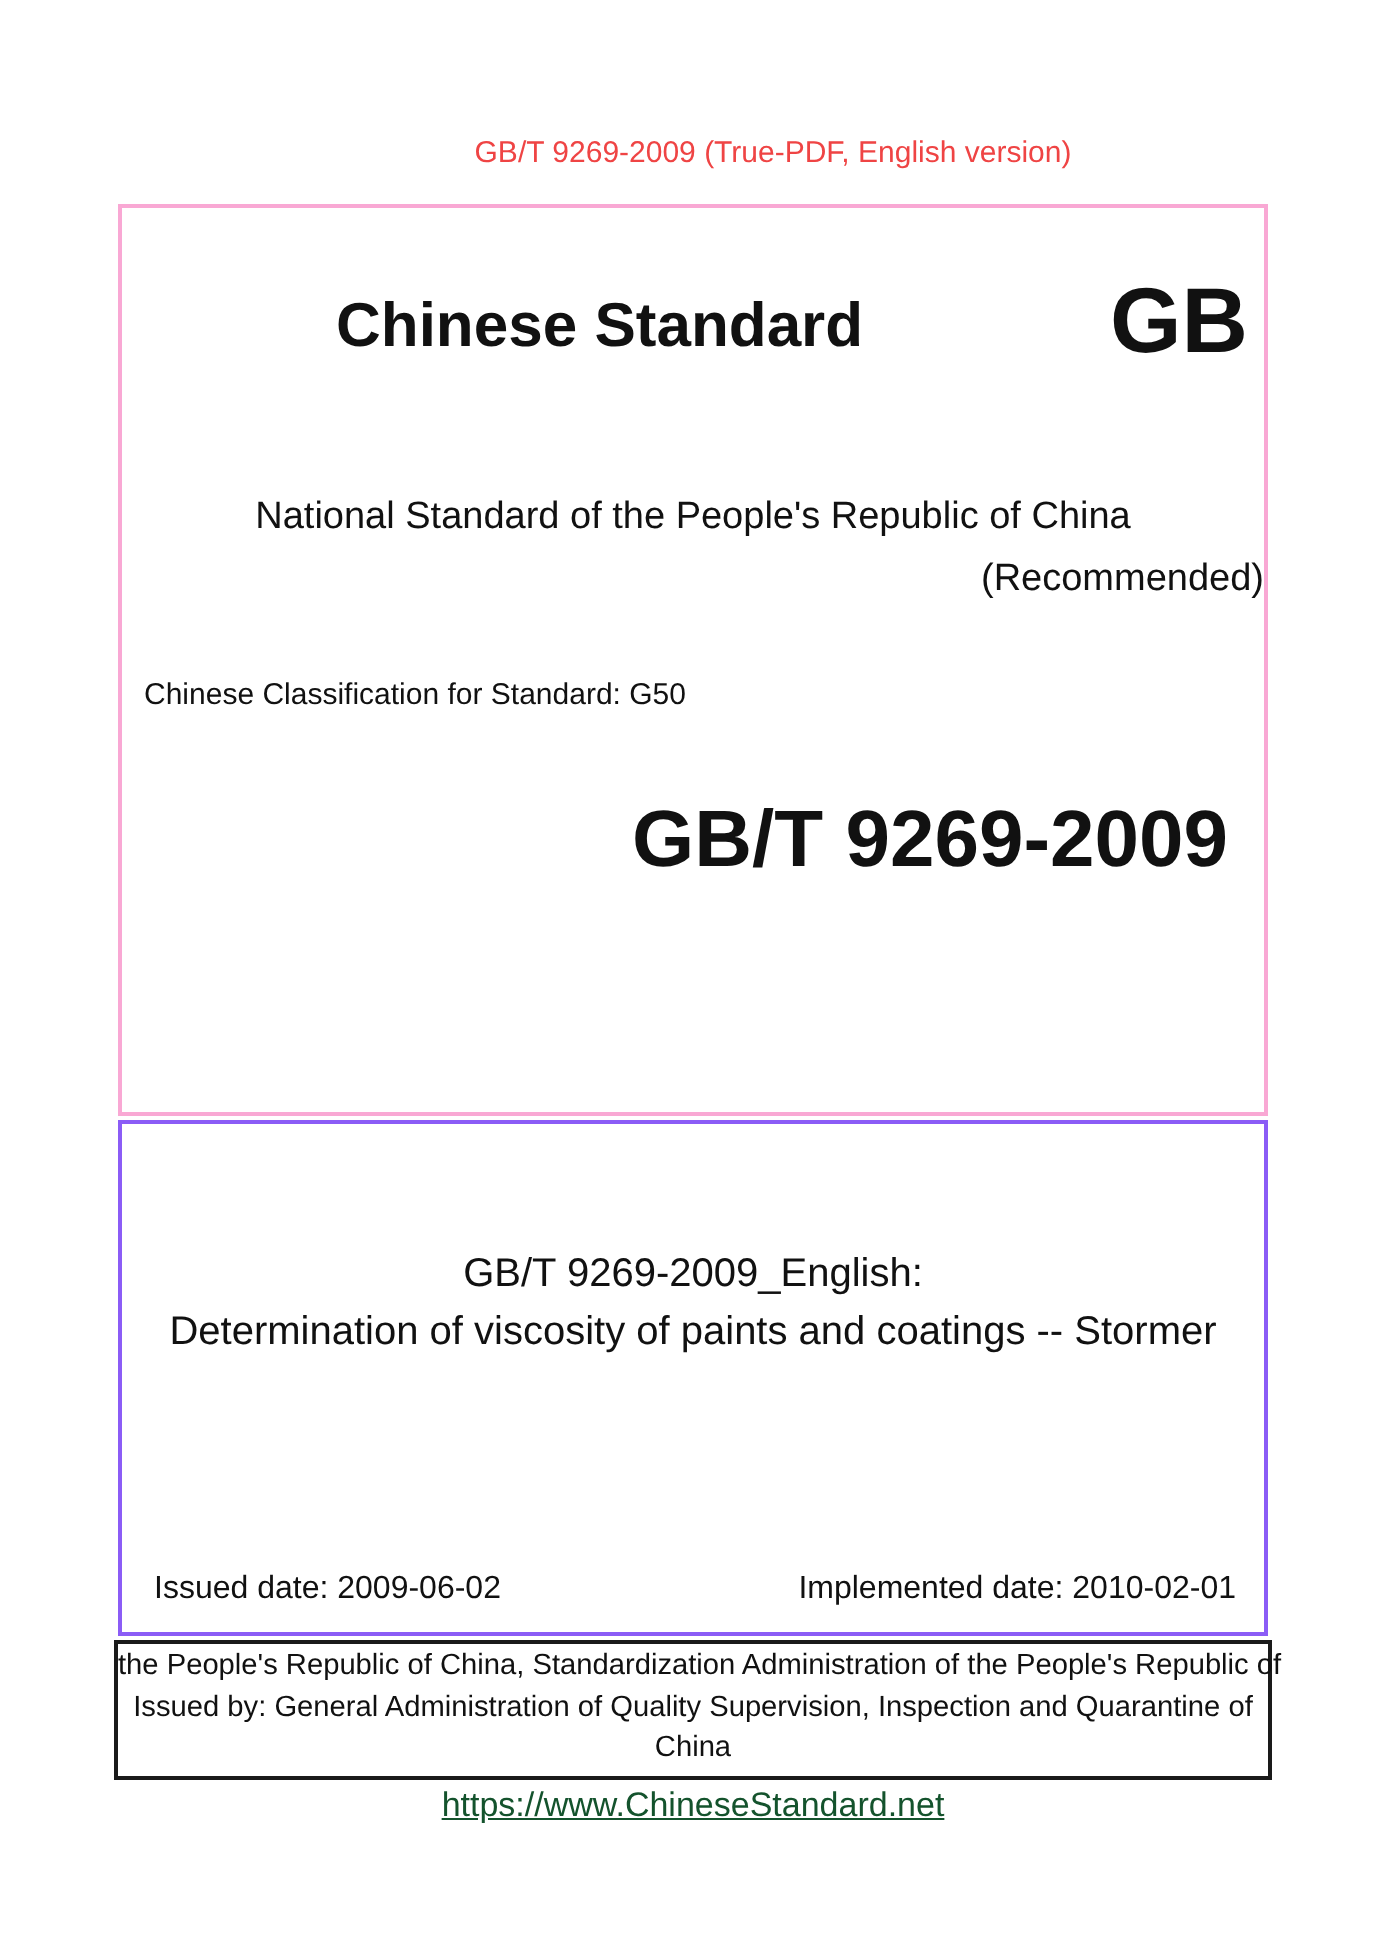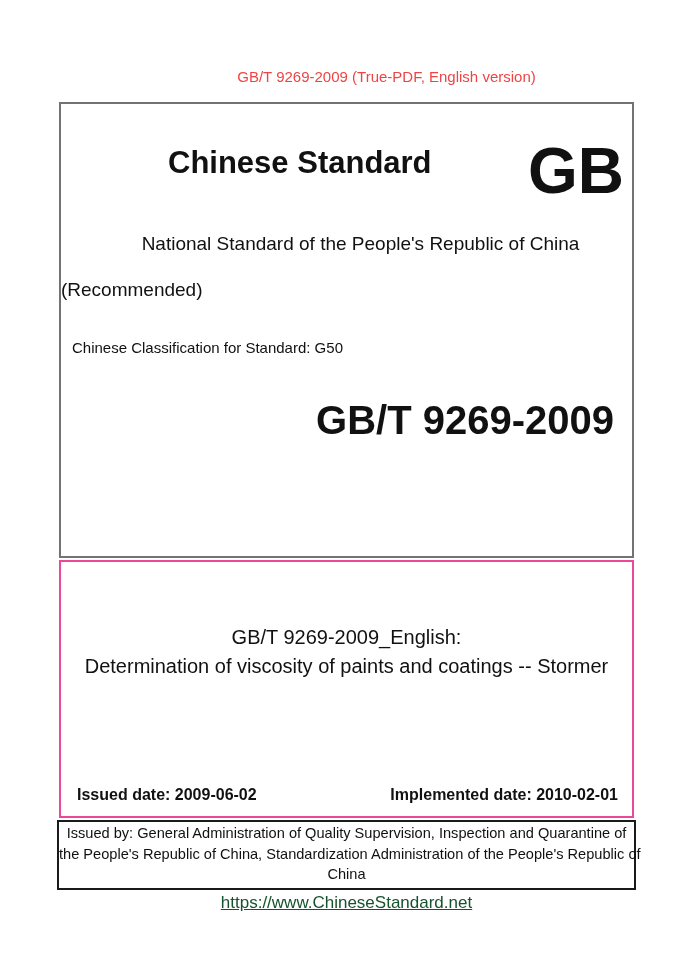--- a/index.html
+++ b/index.html
@@ -29,28 +29,28 @@
   .box {
     position: absolute;
     box-sizing: border-box;
     background: #ffffff;
   }
   .box1 {
     left: 59px;
     top: 102px;
     width: 575px;
     height: 456px;
-    border: 2px solid #737373;
+    border: 2px solid #f9a8d4;
   }
   .box2 {
     left: 59px;
     top: 560px;
     width: 575px;
     height: 258px;
-    border: 2px solid #ec4899;
+    border: 2px solid #8b5cf6;
   }
   .box3 {
     left: 57px;
     top: 820px;
     width: 579px;
     height: 70px;
     border: 2px solid #1a1a1a;
     text-align: center;
   }
   .cs-title {
@@ -58,39 +58,38 @@
     left: 107px;
     top: 41px;
     font-size: 31px;
     font-weight: bold;
     white-space: nowrap;
   }
   .gb-logo {
     position: absolute;
     right: 8px;
     top: 29px;
-    font-size: 64px;
+    font-size: 46px;
     font-weight: bold;
     line-height: 1.2;
   }
   .natl-line {
     position: absolute;
-    top: 129px;
+    top: 144px;
     left: 0;
     width: 100%;
     text-align: center;
     font-size: 19px;
-    padding-left: 14px;
   }
   .recommended-line {
     position: absolute;
     top: 175px;
     left: 0;
     width: 100%;
-    text-align: left;
+    text-align: right;
     font-size: 19px;
   }
   .classification-line {
     position: absolute;
     top: 235px;
     left: 11px;
     font-size: 15px;
     white-space: nowrap;
   }
   .std-number {
@@ -125,21 +124,20 @@
     position: absolute;
     top: 224px;
     left: 0;
     width: 100%;
     box-sizing: border-box;
     padding-left: 16px;
     padding-right: 14px;
     display: flex;
     justify-content: space-between;
     font-size: 16px;
-    font-weight: bold;
   }
   .issuer-text {
     padding-top: 1px;
     font-size: 14.6px;
     line-height: 20.6px;
   }
   .issuer-text div {
     white-space: nowrap;
   }
   .site-link {
@@ -176,21 +174,21 @@
       <div>Determination of viscosity of paints and coatings -- Stormer</div>
     </div>
     <div class="dates-row">
       <span>Issued date: 2009-06-02</span>
       <span>Implemented date: 2010-02-01</span>
     </div>
   </div>
 
   <div class="box box3">
     <div class="issuer-text">
+      <div>the People's Republic of China, Standardization Administration of the People's Republic of</div>
       <div>Issued by: General Administration of Quality Supervision, Inspection and Quarantine of</div>
-      <div>the People's Republic of China, Standardization Administration of the People's Republic of</div>
       <div>China</div>
     </div>
   </div>
 
   <a class="site-link">https://www.ChineseStandard.net</a>
 
 </div>
 
 </body></html>

